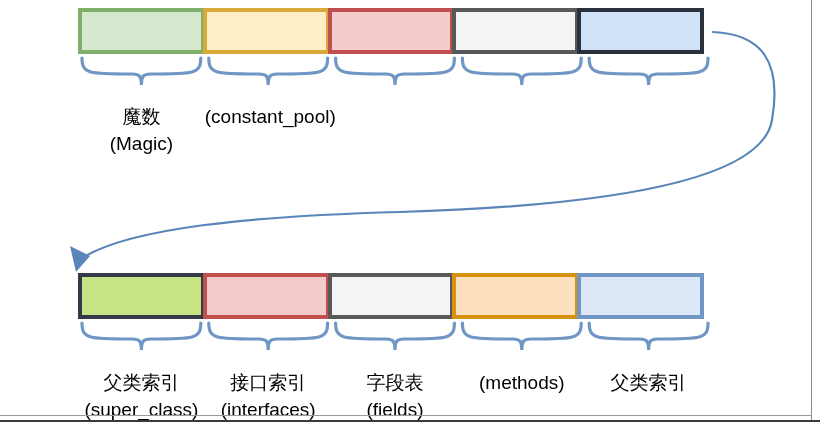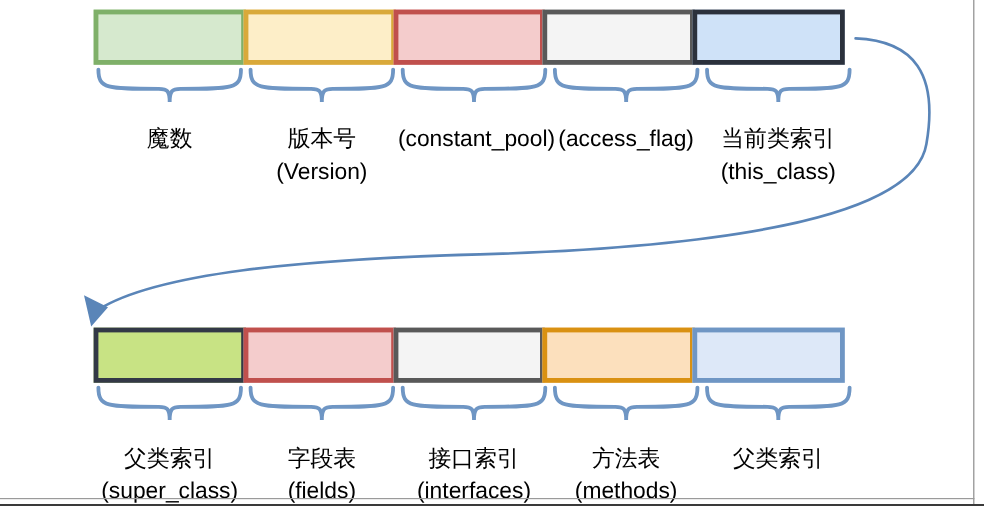--- a/index.html
+++ b/index.html
@@ -103,60 +103,51 @@
     <div class="seg" style="background: rgb(214, 233, 206); border-color: rgb(127, 176, 105);"></div>
     <div class="seg" style="background: rgb(253, 238, 200); border-color: rgb(217, 169, 58);"></div>
     <div class="seg" style="background: rgb(244, 204, 204); border-color: rgb(192, 80, 77);"></div>
     <div class="seg" style="background: rgb(244, 244, 244); border-color: rgb(89, 89, 89);"></div>
     <div class="seg" style="background: rgb(207, 226, 248); border-color: rgb(43, 49, 60);"></div>
   </div>
 
   <div class="labels labels-top">
     <div class="label">
       <span class="cn">魔数</span>
-    </div>
-    <div class="label">
-      <span class="cn">版本号</span>
-      <span class="en">(Version)</span>
+      <span class="en">(Magic)</span>
     </div>
     <div class="label">
       <span class="en">(constant_pool)</span>
     </div>
     <div class="label">
-      <span class="en">(access_flag)</span>
-    </div>
-    <div class="label">
-      <span class="cn">当前类索引</span>
-      <span class="en">(this_class)</span>
     </div>
   </div>
 
   <div class="row row-bot">
     <div class="seg" style="background: rgb(200, 227, 132); border-color: rgb(51, 57, 70);"></div>
     <div class="seg" style="background: rgb(244, 204, 204); border-color: rgb(192, 80, 77);"></div>
     <div class="seg" style="background: rgb(244, 244, 244); border-color: rgb(89, 89, 89);"></div>
     <div class="seg" style="background: rgb(252, 224, 189); border-color: rgb(217, 145, 18);"></div>
     <div class="seg" style="background: rgb(221, 232, 248); border-color: rgb(111, 150, 196);"></div>
   </div>
 
   <div class="labels labels-bot">
     <div class="label">
       <span class="cn">父类索引</span>
       <span class="en">(super_class)</span>
     </div>
     <div class="label">
+      <span class="cn">接口索引</span>
+      <span class="en">(interfaces)</span>
+    </div>
+    <div class="label">
       <span class="cn">字段表</span>
       <span class="en">(fields)</span>
     </div>
     <div class="label">
-      <span class="cn">接口索引</span>
-      <span class="en">(interfaces)</span>
-    </div>
-    <div class="label">
-      <span class="cn">方法表</span>
       <span class="en">(methods)</span>
     </div>
     <div class="label">
       <span class="cn">父类索引</span>
     </div>
   </div>
 
   <svg class="overlay" viewBox="0 0 820 422">
     <g id="braces-top">
         <path d="M 82 58 C 82 74 89 74 132.4 74 C 139.4 74 141.4 76 141.4 85 C 141.4 76 143.4 74 150.4 74 C 193.8 74 200.8 74 200.8 58" fill="none" stroke="#6f96c4" stroke-width="3.2" stroke-linecap="round"></path>

